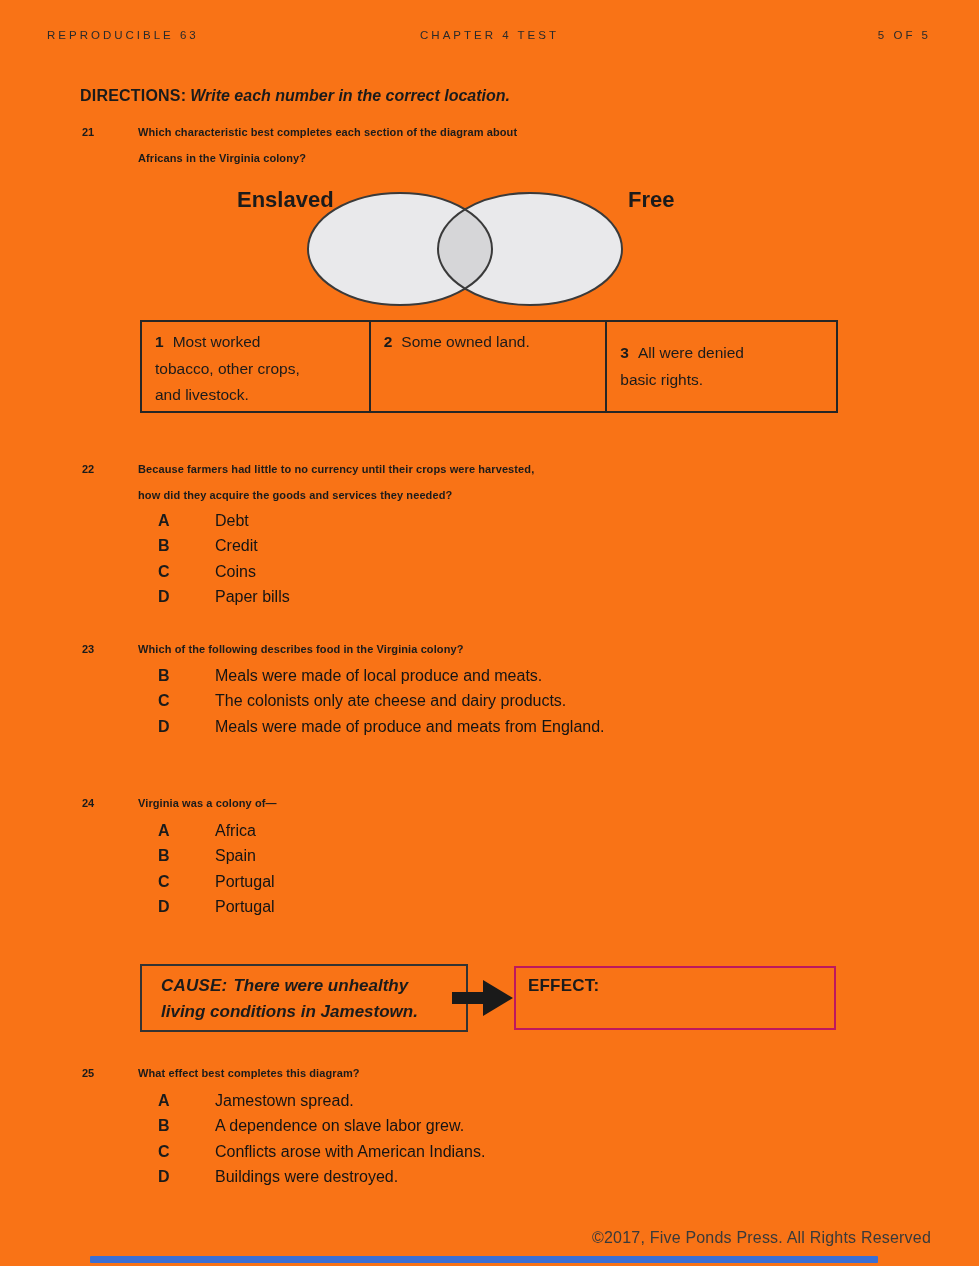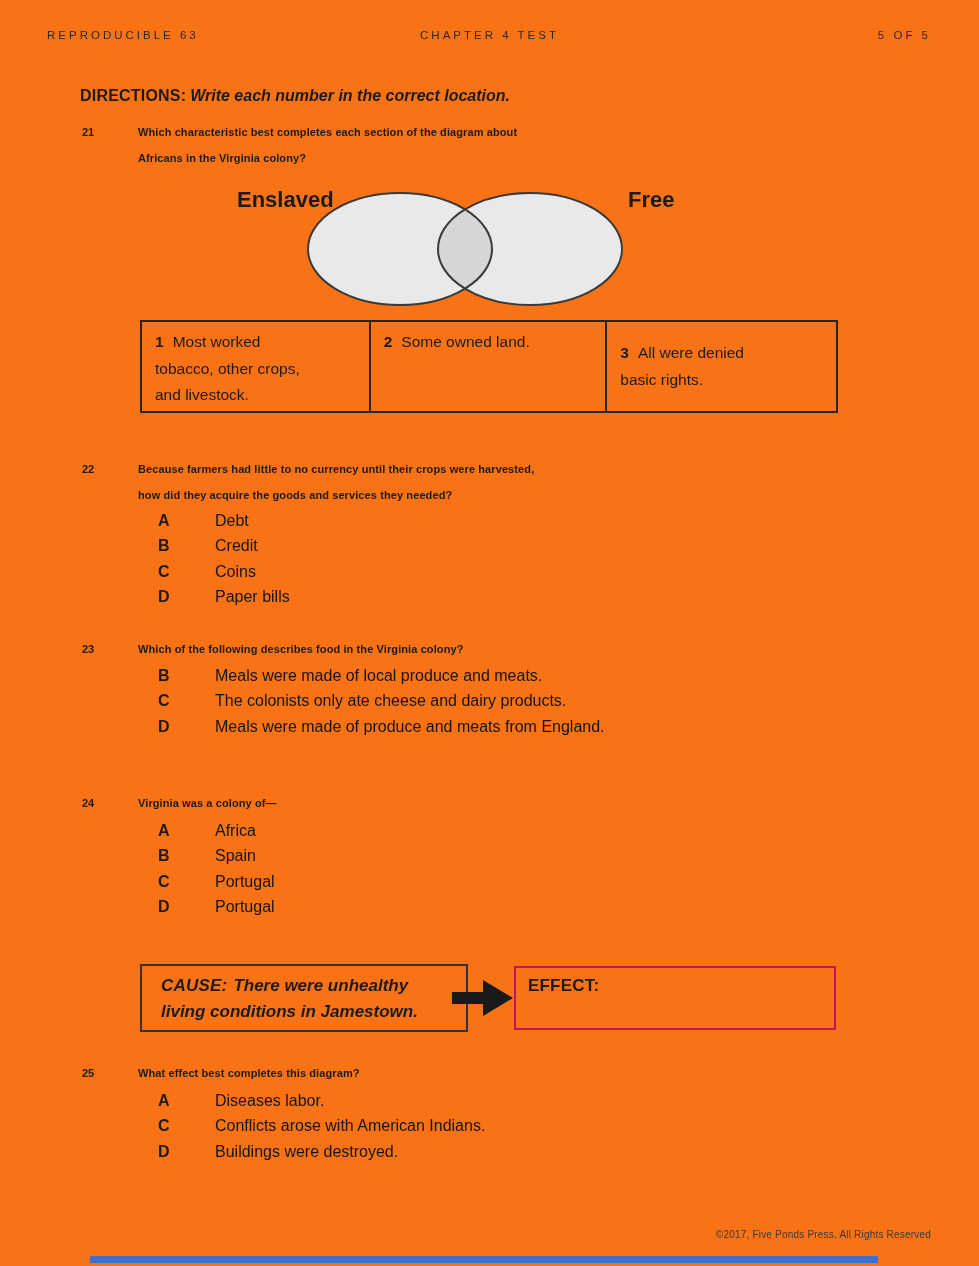--- a/index.html
+++ b/index.html
@@ -41,21 +41,21 @@
   .bank .c3 { width:230px; align-items:center; }
   .cellnum { font-weight:700; margin-right:9px; }
   
   .cause-box { position:absolute; left:140px; top:964px; width:328px; height:68px;
                border:2.5px solid #333; padding:7px 19px; font-size:17px; line-height:26px; font-weight:600;font-style:italic; }
   .effect-box { position:absolute; left:514px; top:966px; width:322px; height:64px;
                 border:2px solid #be185d; padding:8px 12px; font-size:17px; }
   .boxlabel { font-weight:800; margin-right:6px; letter-spacing:0.2px; }
   .arrow-svg { position:absolute; left:452px; top:979px; }
   
-  .footer { position:absolute; right:48px; top:1229px; font-size:10px;
+  .footer { position:absolute; right:48px; top:1229px; font-size:16px;
             color:#3a3a3a; letter-spacing:0.2px; }
   .accent-bar { position:absolute; left:90px; top:1256px; width:788px; height:7px;
                 background:#3b6fd4; border-radius:1px; }
 </style>
 </head>
 <body>
 
 <div class="page">
 
   <div class="hdr">
@@ -163,21 +163,22 @@
   <div class="effect-box">
     <span class="boxlabel">EFFECT:</span>
   </div>
 
   <div class="q" style="top:1060px;">
     <div class="qnum">25</div>
     <div class="qtext" style="width:830px;">
       <div>What effect best completes this diagram?</div>
     </div>
     <div class="opts" style="margin-top:2px;">
-      <div class="opt"><span class="letter">A</span><span class="otext">Diseases labor.</span></div>
+      <div class="opt"><span class="letter">A</span><span class="otext">Jamestown spread.</span></div>
+      <div class="opt"><span class="letter">B</span><span class="otext">A dependence on slave labor grew.</span></div>
       <div class="opt"><span class="letter">C</span><span class="otext">Conflicts arose with American Indians.</span></div>
       <div class="opt"><span class="letter">D</span><span class="otext">Buildings were destroyed.</span></div>
     </div>
   </div>
 
   <div class="footer">©2017, Five Ponds Press. All Rights Reserved</div>
   <div class="accent-bar"></div>
 
 </div>
 

